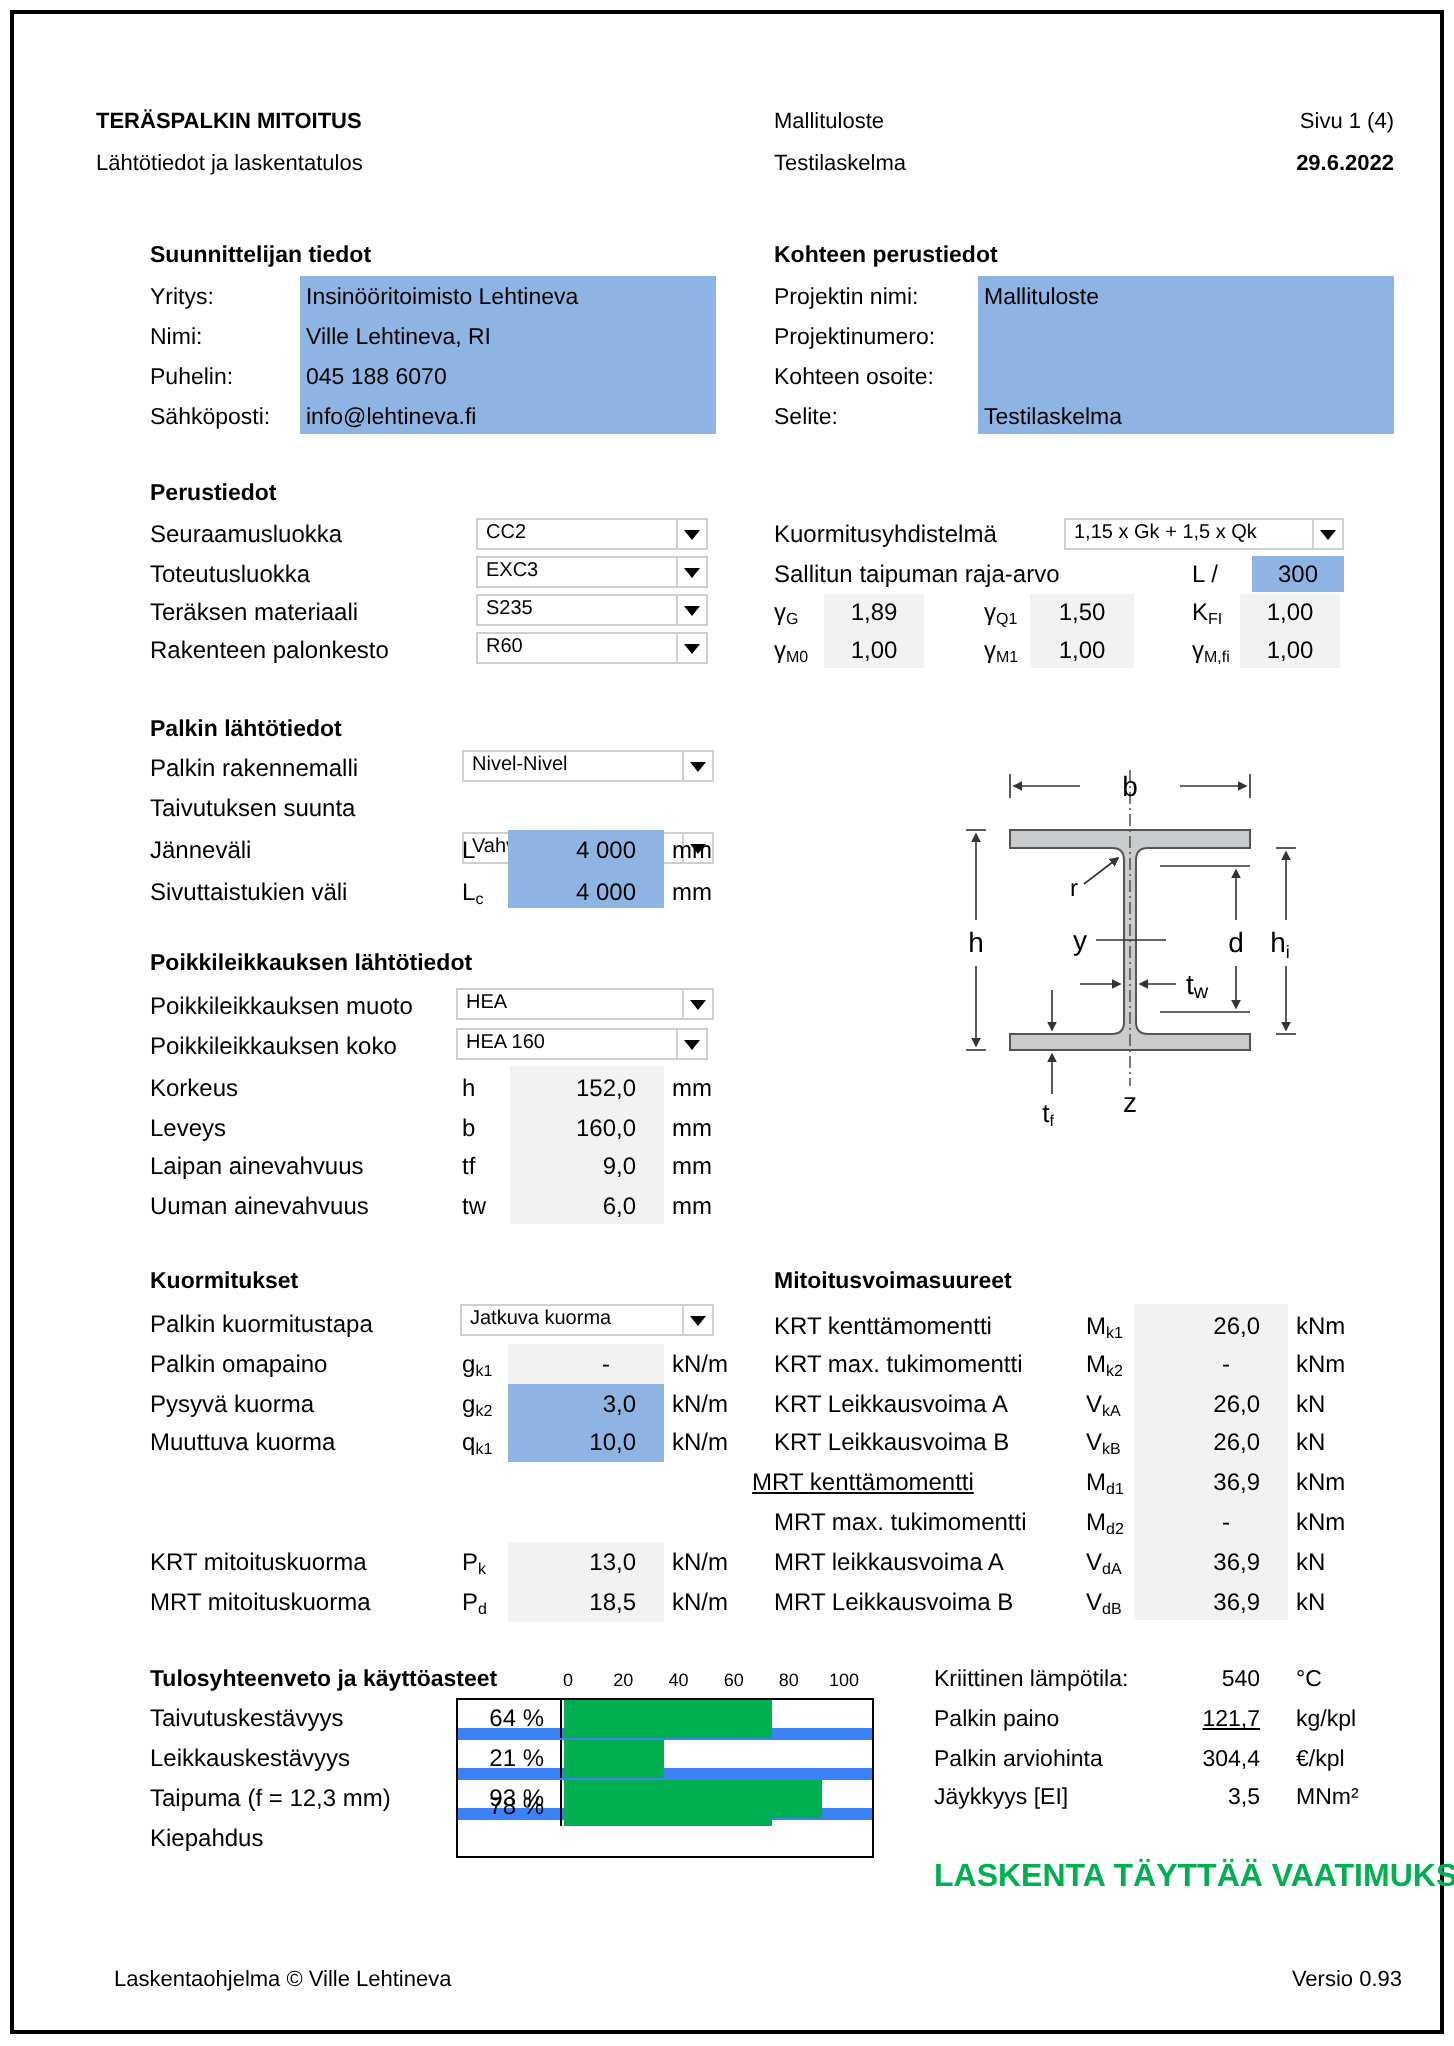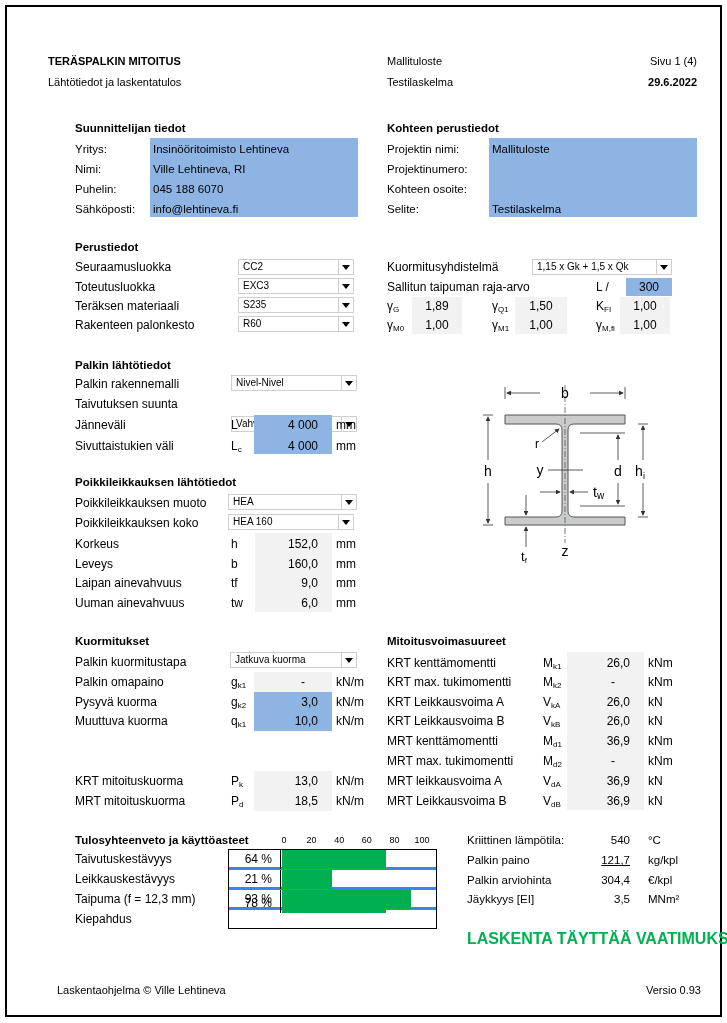--- a/index.html
+++ b/index.html
@@ -15,21 +15,21 @@
   .blk{position:absolute;}
   .in{background:var(--input);}
   .calc{background:var(--calc);}
   .dd{position:absolute;height:16px;border:1px solid #cfcfcf;background:#fff;box-sizing:border-box;}
   .dd-val{position:absolute;left:4px;top:0;line-height:14px;font-size:10px;white-space:nowrap;}
   .dd-btn{position:absolute;right:0;top:0;width:14px;height:14px;border-left:1px solid #cfcfcf;}
   .dd-btn::after{content:"";position:absolute;left:3px;top:5px;border-left:4px solid transparent;border-right:4px solid transparent;border-top:5px solid #000;}
   .sub{font-size:8px;vertical-align:-2px;}
   .sym{font-size:12px;}
   .tbl{position:absolute;left:228px;top:849px;width:209px;height:80px;border:1px solid #000;box-sizing:border-box;}
-  .trow{position:absolute;left:0;width:207px;height:20px;border-bottom:3px solid #3b82f6;box-sizing:border-box;}
+  .trow{position:absolute;left:0;width:207px;height:20px;border-bottom:6px solid #3b82f6;box-sizing:border-box;}
   .trow.last{border-bottom:none;}
   .pct{position:absolute;left:0;top:0;width:52px;height:19px;border-right:1px solid #000;text-align:right;padding-right:8px;box-sizing:border-box;line-height:19px;font-size:12px;}
   .bar-area{position:absolute;left:53px;top:0;width:154px;height:19px;}
   .bar{position:absolute;left:0;top:0;height:19px;background:var(--bar);}
   .tick{position:absolute;top:834px;font-size:9px;transform:translateX(-50%);line-height:12px;}
   .ok{color:var(--ok);font-weight:bold;font-size:16px;}
   svg text{font-family:"Liberation Sans",sans-serif;}
 </style>
 </head>
 <body>
@@ -264,21 +264,21 @@
 <div class="a" style="left:387px;top:693px;">KRT Leikkausvoima A</div>
 <div class="a sym" style="left:543px;top:693px;"><span>V</span><span class="sub">kA</span></div>
 <div class="a r" style="left:567px;top:693px;width:63px;">26,0</div>
 <div class="a" style="left:648px;top:693px;">kN</div>
 
 <div class="a" style="left:387px;top:712px;">KRT Leikkausvoima B</div>
 <div class="a sym" style="left:543px;top:712px;"><span>V</span><span class="sub">kB</span></div>
 <div class="a r" style="left:567px;top:712px;width:63px;">26,0</div>
 <div class="a" style="left:648px;top:712px;">kN</div>
 
-<div class="a" style="left:387px;top:732px;">MRT kenttämomentti</div>
+<div class="a" style="left:376px;top:732px;text-decoration:underline;">MRT kenttämomentti</div>
 <div class="a sym" style="left:543px;top:732px;"><span>M</span><span class="sub">d1</span></div>
 <div class="a r" style="left:567px;top:732px;width:63px;">36,9</div>
 <div class="a" style="left:648px;top:732px;">kNm</div>
 
 <div class="a" style="left:387px;top:752px;">MRT max. tukimomentti</div>
 <div class="a sym" style="left:543px;top:752px;"><span>M</span><span class="sub">d2</span></div>
 <div class="a c" style="left:590px;top:752px;width:46px;">-</div>
 <div class="a" style="left:648px;top:752px;">kNm</div>
 
 <div class="a" style="left:387px;top:772px;">MRT leikkausvoima A</div>

